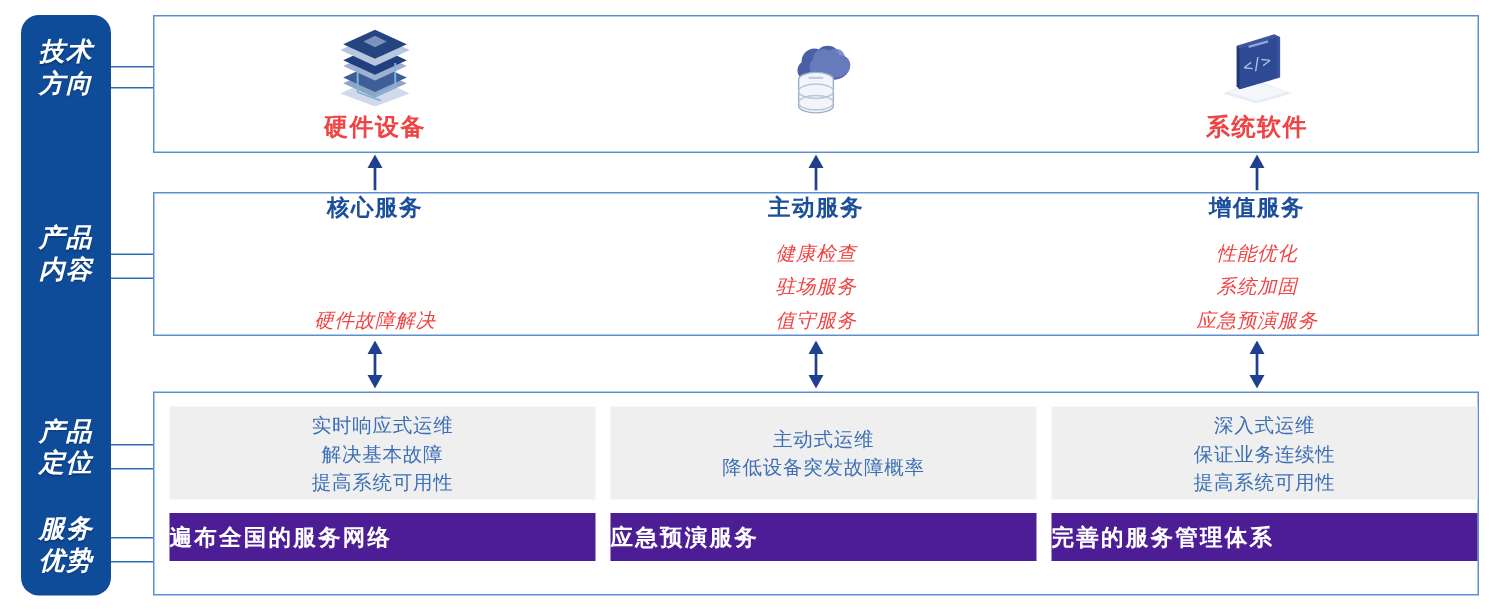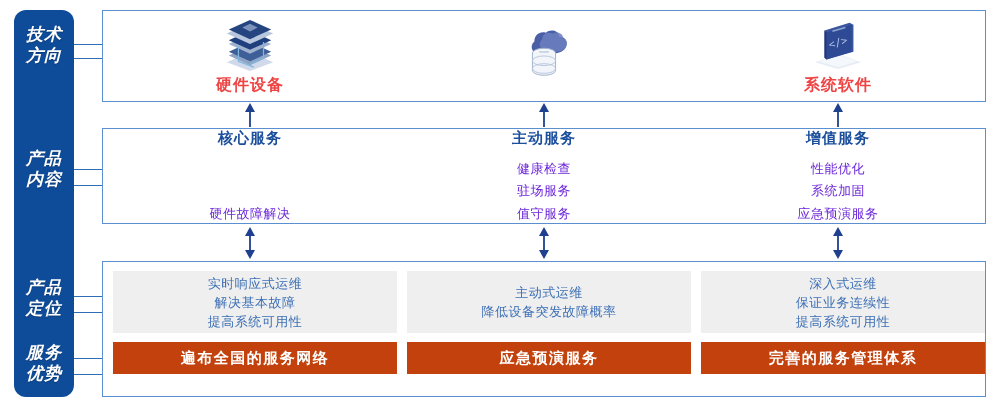--- a/index.html
+++ b/index.html
@@ -58,38 +58,38 @@
   .pc-cell{
     position:absolute;height:100%;
     display:flex;flex-direction:column;align-items:center;justify-content:space-between;
     text-align:center;
   }
   .pc-title{
     font-size:15px;font-weight:700;color:#1B4F9C;letter-spacing:1px;
     margin-bottom:7px;
   }
   .pc-line{
-    font-size:13px;color:#6d28d9;line-height:19px;letter-spacing:.5px;
+    font-size:13px;color:#ef4444;line-height:19px;letter-spacing:.5px;font-style:italic;
   }
 
   
   .bot-cell{position:absolute;top:0;height:100%;}
   .gray-box{
     position:absolute;left:0;right:0;top:9px;height:62px;
     background:#EFEFEF;
     display:flex;flex-direction:column;align-items:center;justify-content:center;
     text-align:center;
   }
   .gray-line{
     font-size:13px;color:#3C6FB5;line-height:19px;letter-spacing:.5px;
   }
   .blue-bar{
     position:absolute;left:0;right:0;top:80px;height:32px;
-    background:#c2410c;
-    display:flex;align-items:center;justify-content:center;
+    background:#4c1d95;
+    display:flex;align-items:center;
   }
   .blue-bar-text{
     font-size:15px;font-weight:700;color:#ffffff;letter-spacing:1.5px;
   }
 
   
   .arrow{position:absolute;}
 </style>
 </head>
 <body>

